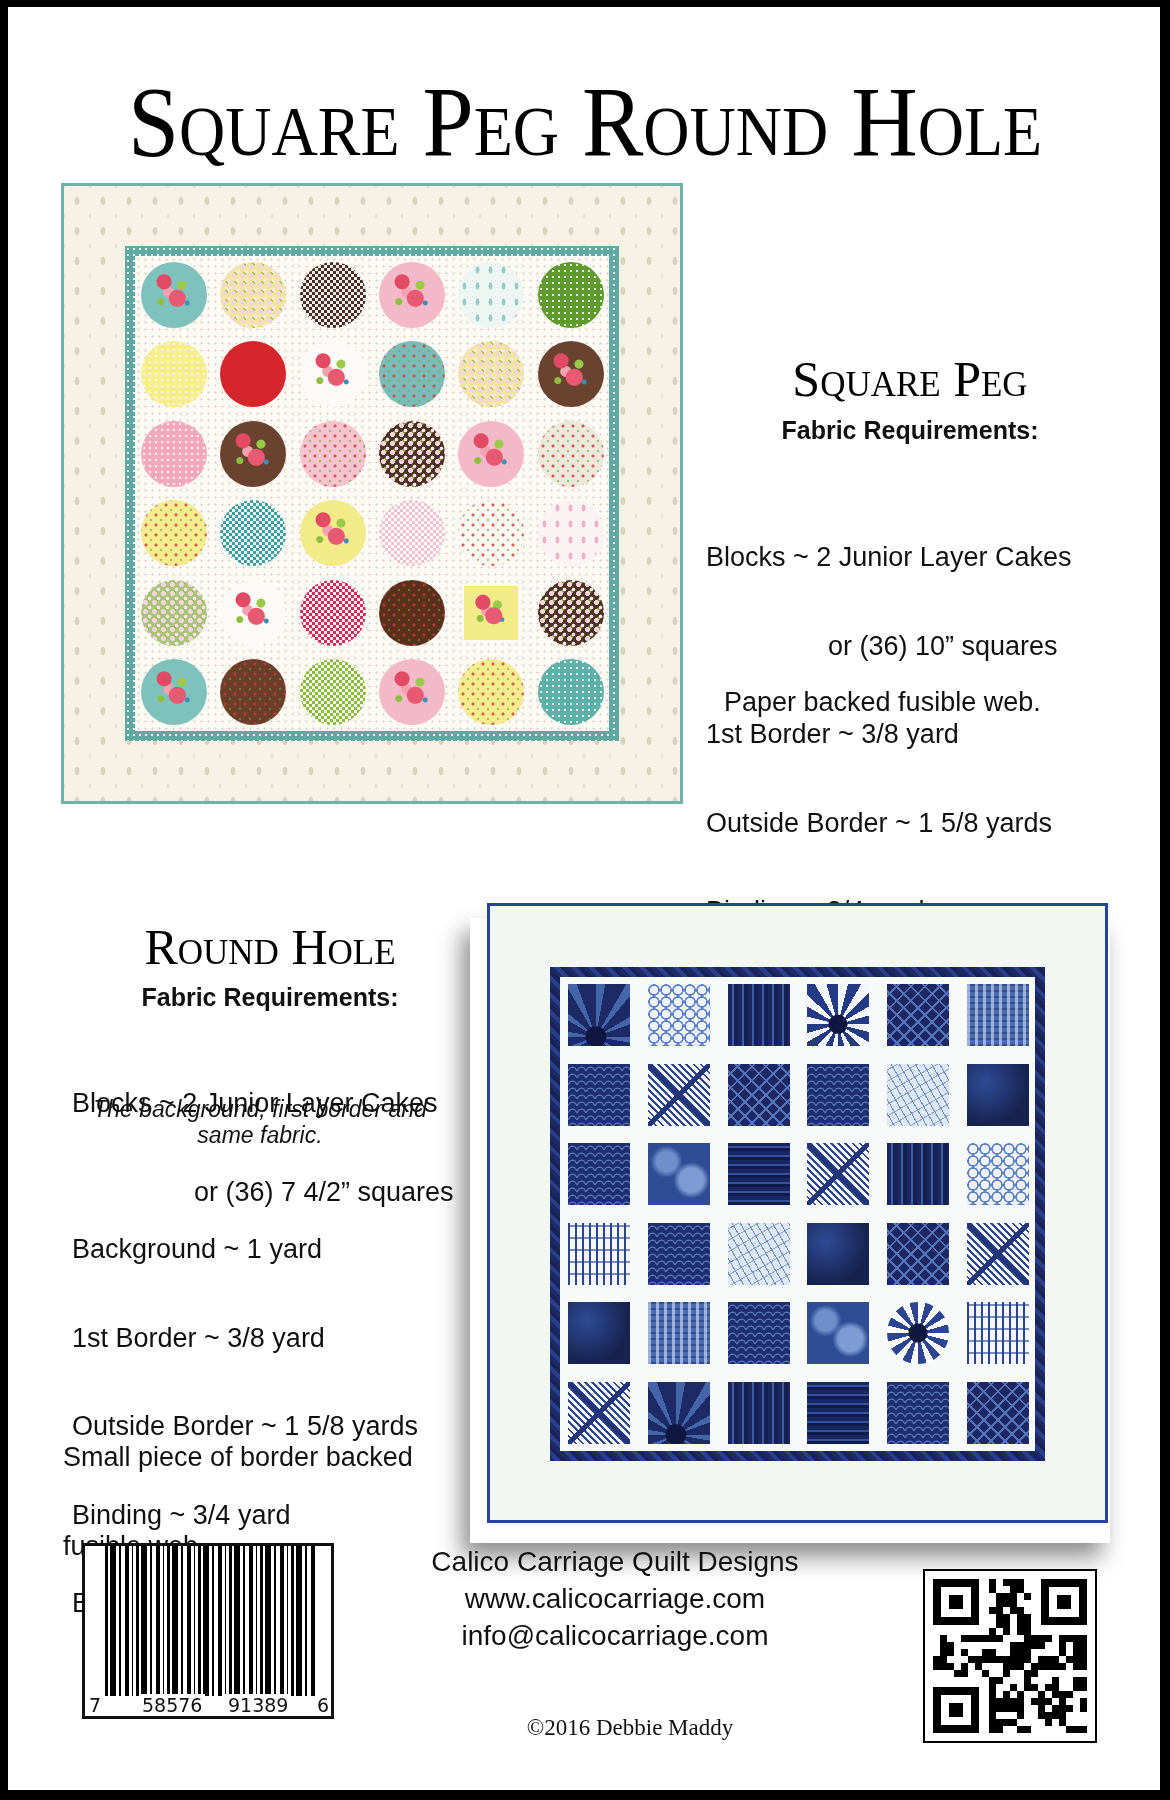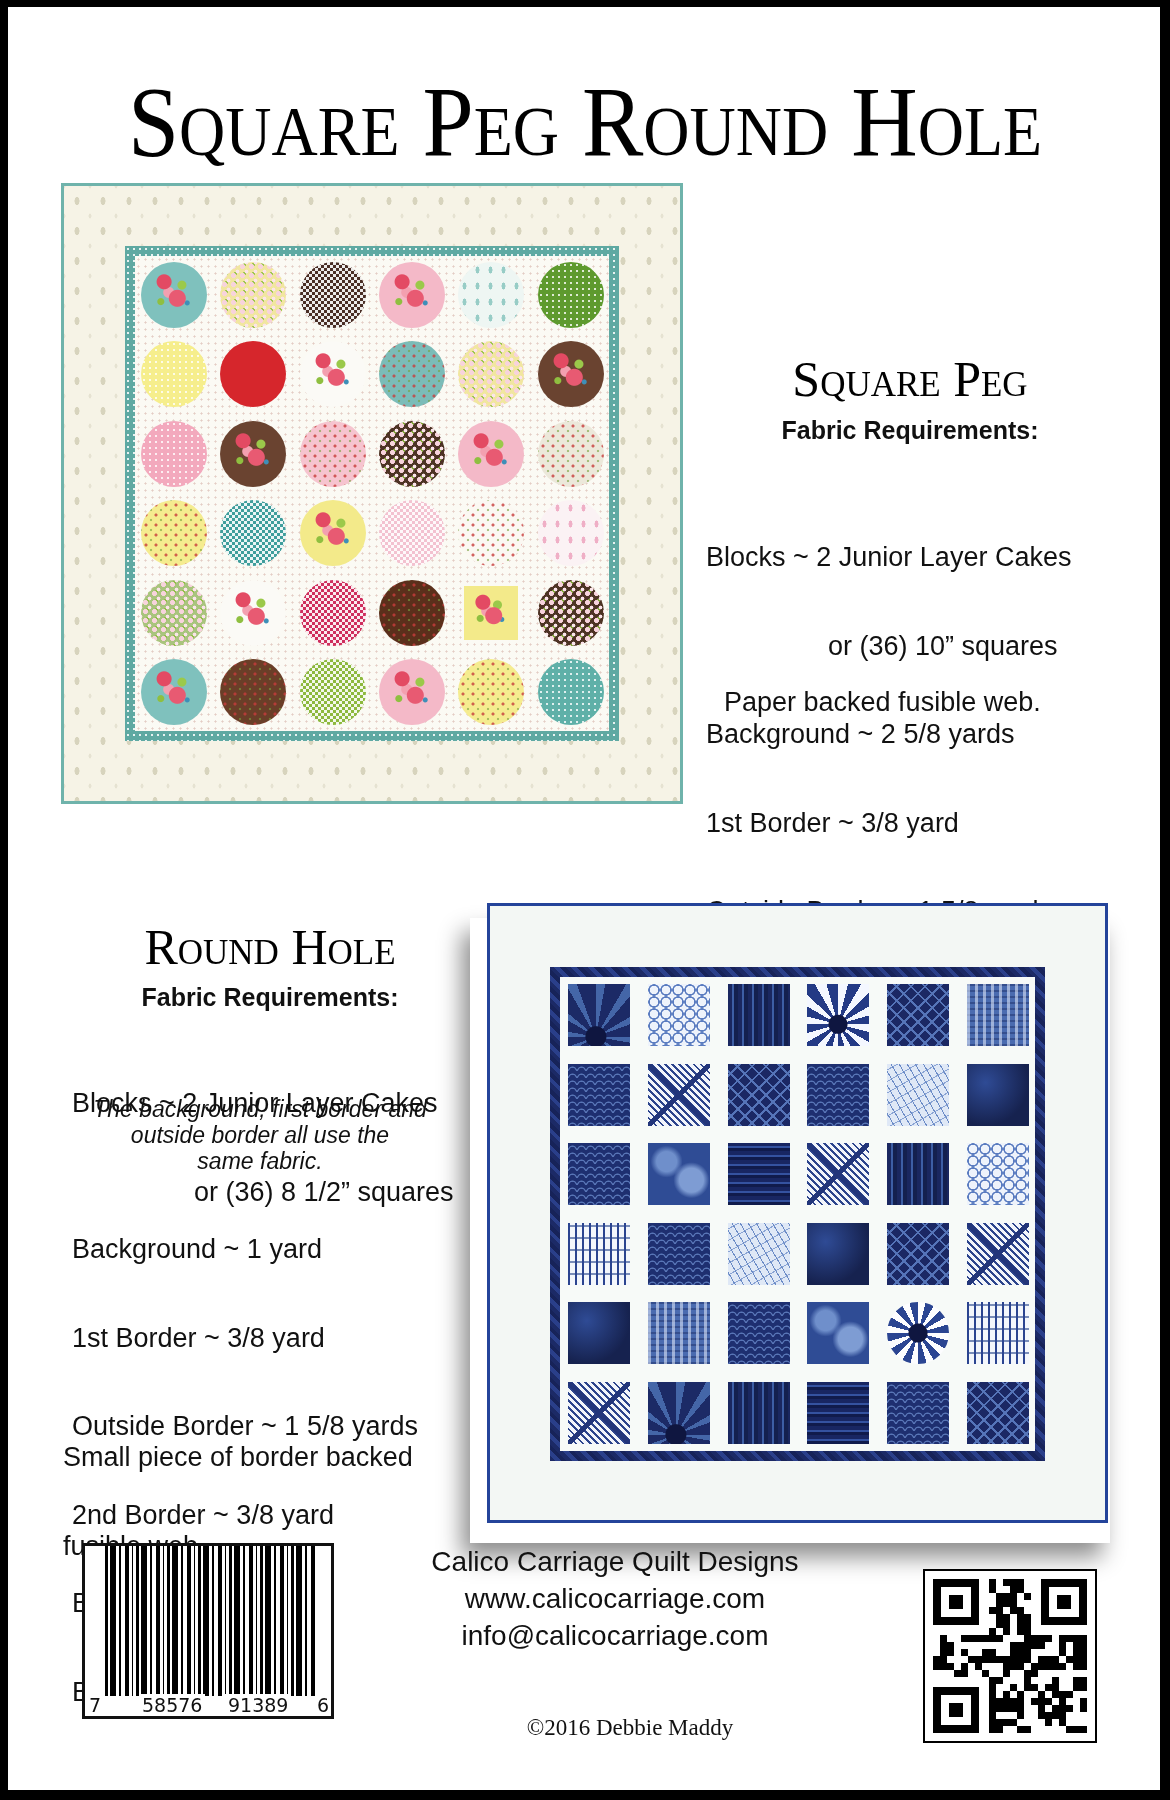--- a/index.html
+++ b/index.html
@@ -217,44 +217,41 @@
     <div class="circle p-floral" style="left: 378.9px; top: 659px; background-color: rgb(244, 185, 200);"></div>
     <div class="circle p-small" style="left: 458.2px; top: 659px; background-color: rgb(245, 236, 143);"></div>
     <div class="circle p-dots" style="left: 537.5px; top: 659px; background-color: rgb(95, 176, 168);"></div>
   </div>
 
 <div class="sp-title">Square Peg</div>
 <div class="sp-sub">Fabric Requirements:</div>
 <div class="req" style="left:706px; top:484px;">
   <div>Blocks ~ 2 Junior Layer Cakes</div>
   <div class="indent">or (36) 10” squares</div>
-  <div>Background ~ 2 5/8 yards</div>
   <div>1st Border ~ 3/8 yard</div>
   <div>Outside Border ~ 1 5/8 yards</div>
   <div>Binding ~ 3/4 yard</div>
   <div>Backing ~ 4 1/4 yards</div>
 </div>
 <div class="req" style="left:700px; top:688px;margin-left:24px;">Paper backed fusible web.</div>
 
 <div class="rh-title">Round Hole</div>
 <div class="rh-sub">Fabric Requirements:</div>
 <div class="req" style="left:72px; top:1030px;">
   <div>Blocks ~ 2 Junior Layer Cakes</div>
-  <div style="padding-left:122px;">or (36) 8 1/2” squares</div>
+  <div style="padding-left:122px;">or (36) 7 4/2” squares</div>
 </div>
 <div class="note">
   <div>The background, first border and</div>
-  <div>outside border all use the</div>
   <div>same fabric.</div>
 </div>
 <div class="req" style="left:72px; top:1176px;">
   <div>Background ~ 1 yard</div>
   <div>1st Border ~ 3/8 yard</div>
   <div>Outside Border ~ 1 5/8 yards</div>
-  <div>2nd Border ~ 3/8 yard</div>
   <div>Binding ~ 3/4 yard</div>
   <div>Backing ~ 4 1/4 yards</div>
 </div>
 <div class="req" style="left:63px; top:1384px;">
   <div>Small piece of border backed</div>
   <div>fusible web.</div>
 </div>
 
 <div class="bq-shadow"></div>
 <div class="bq"></div>

